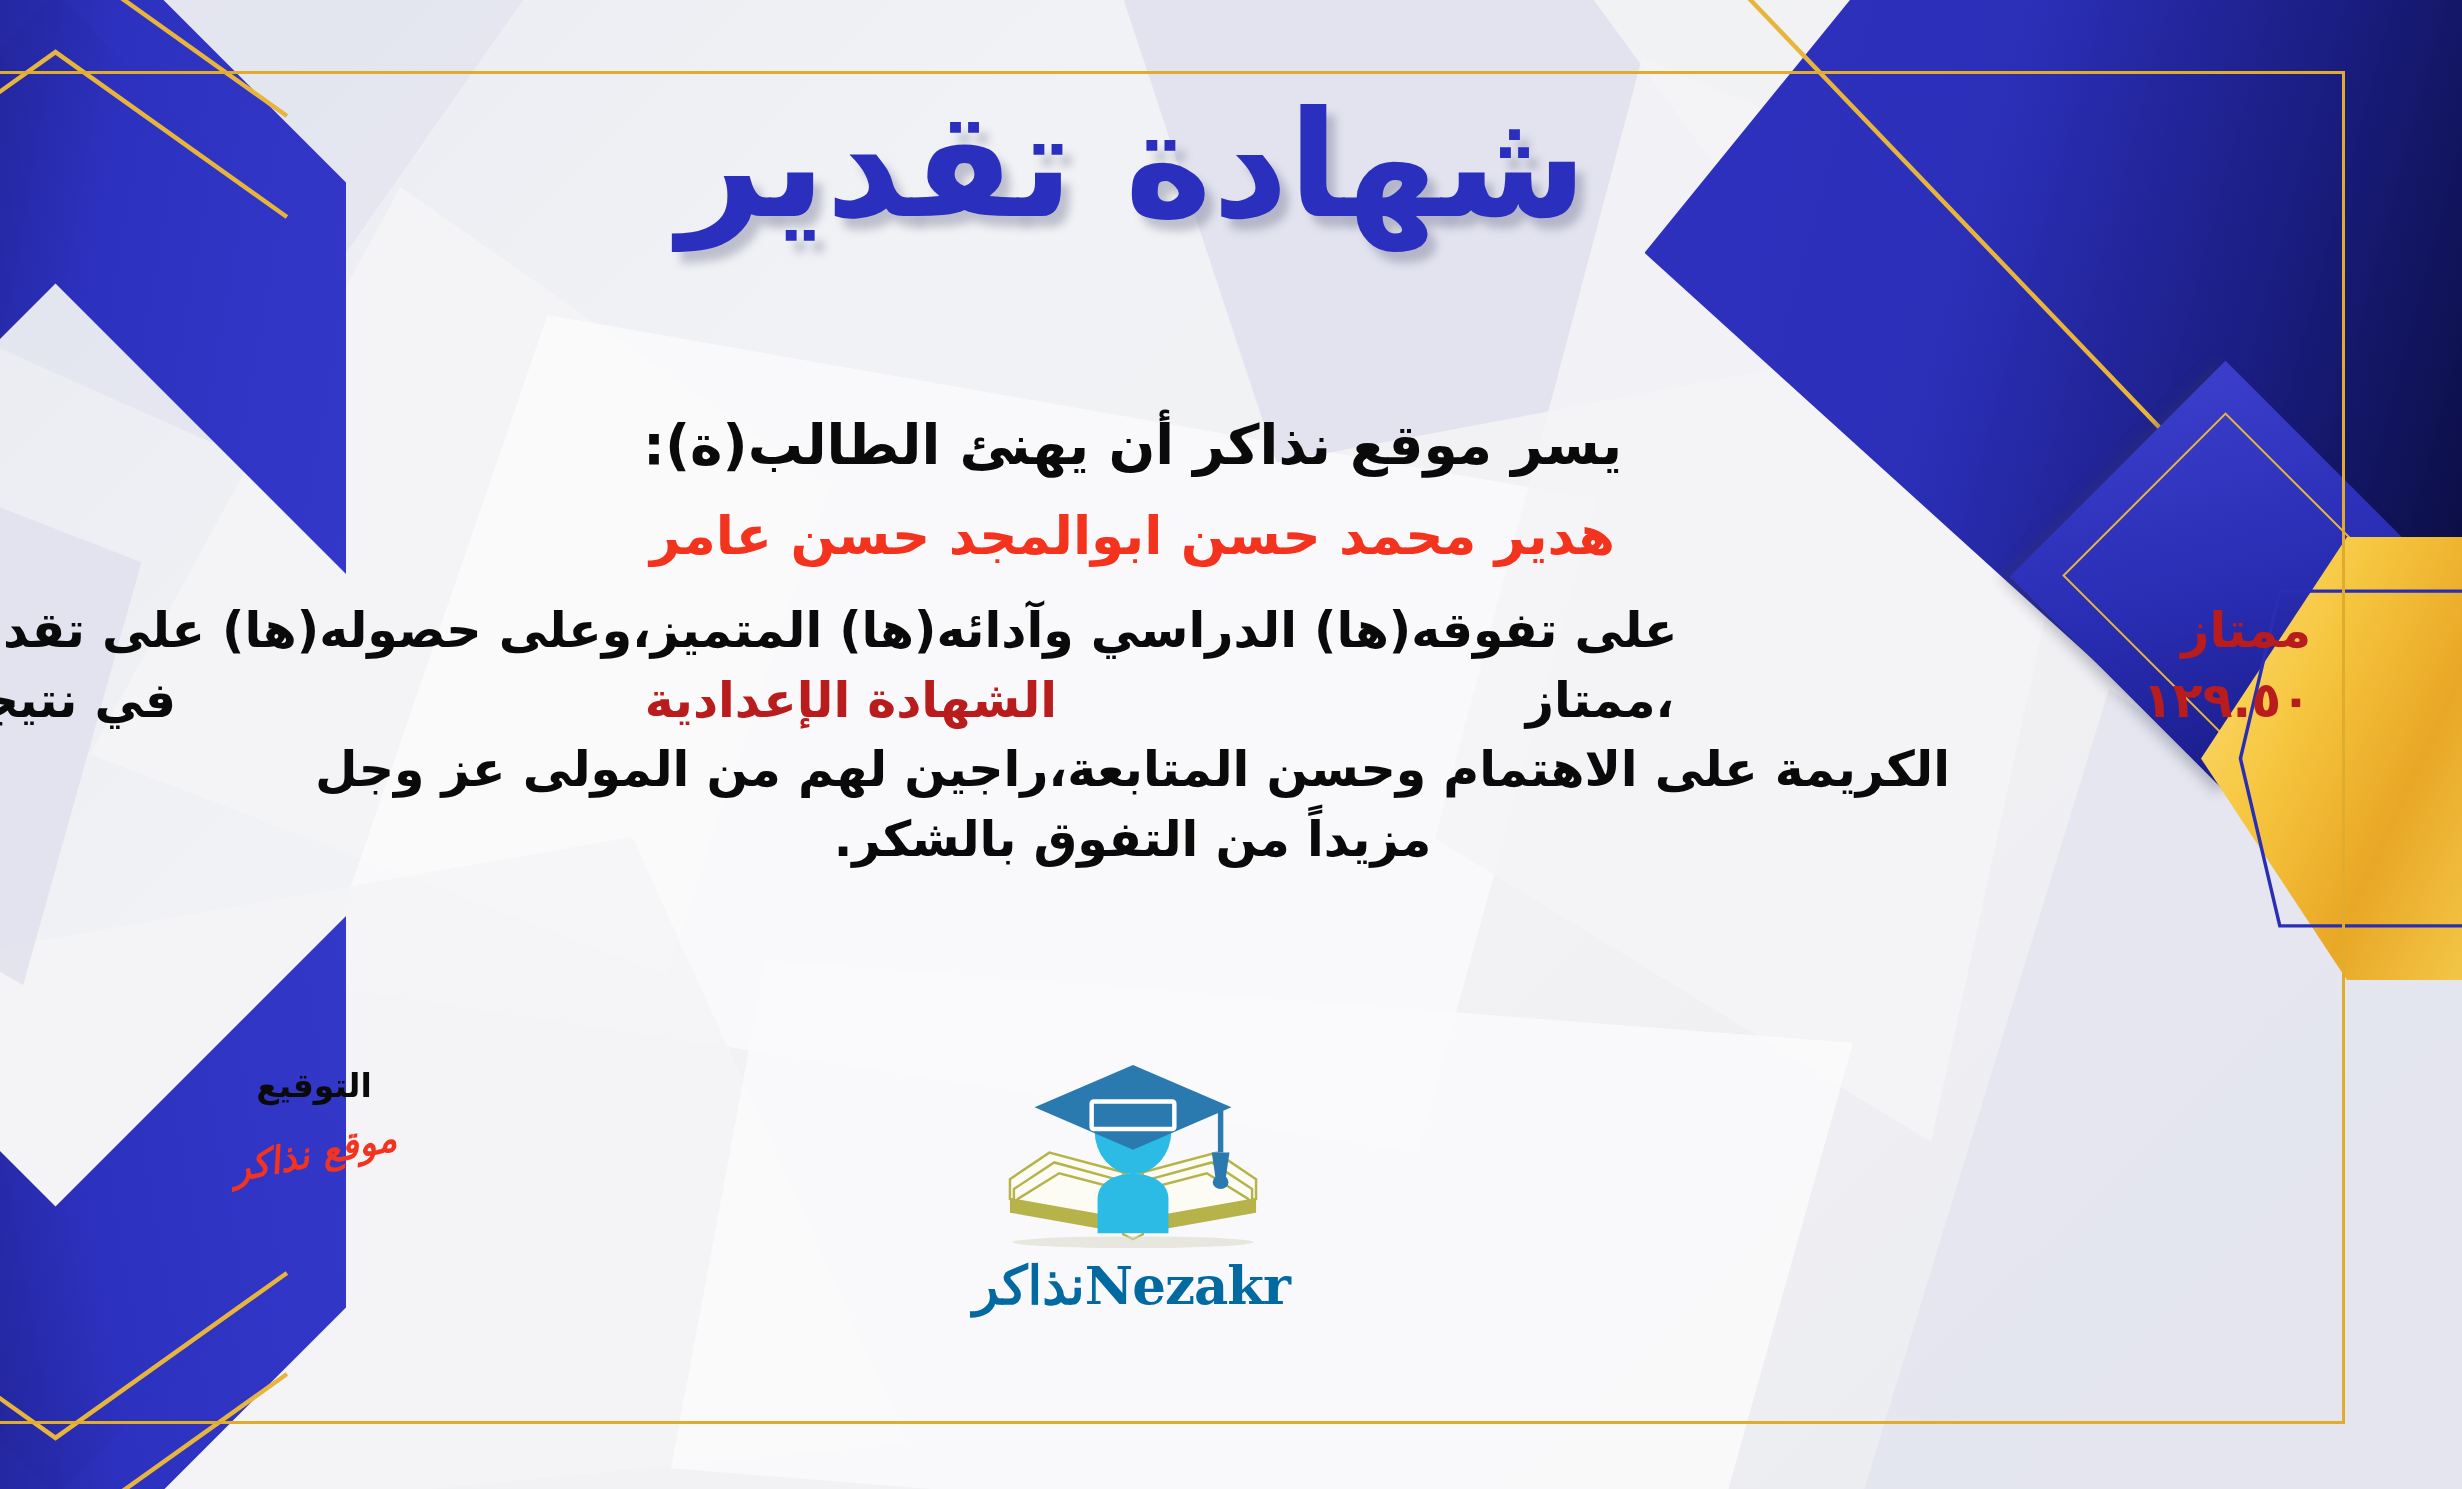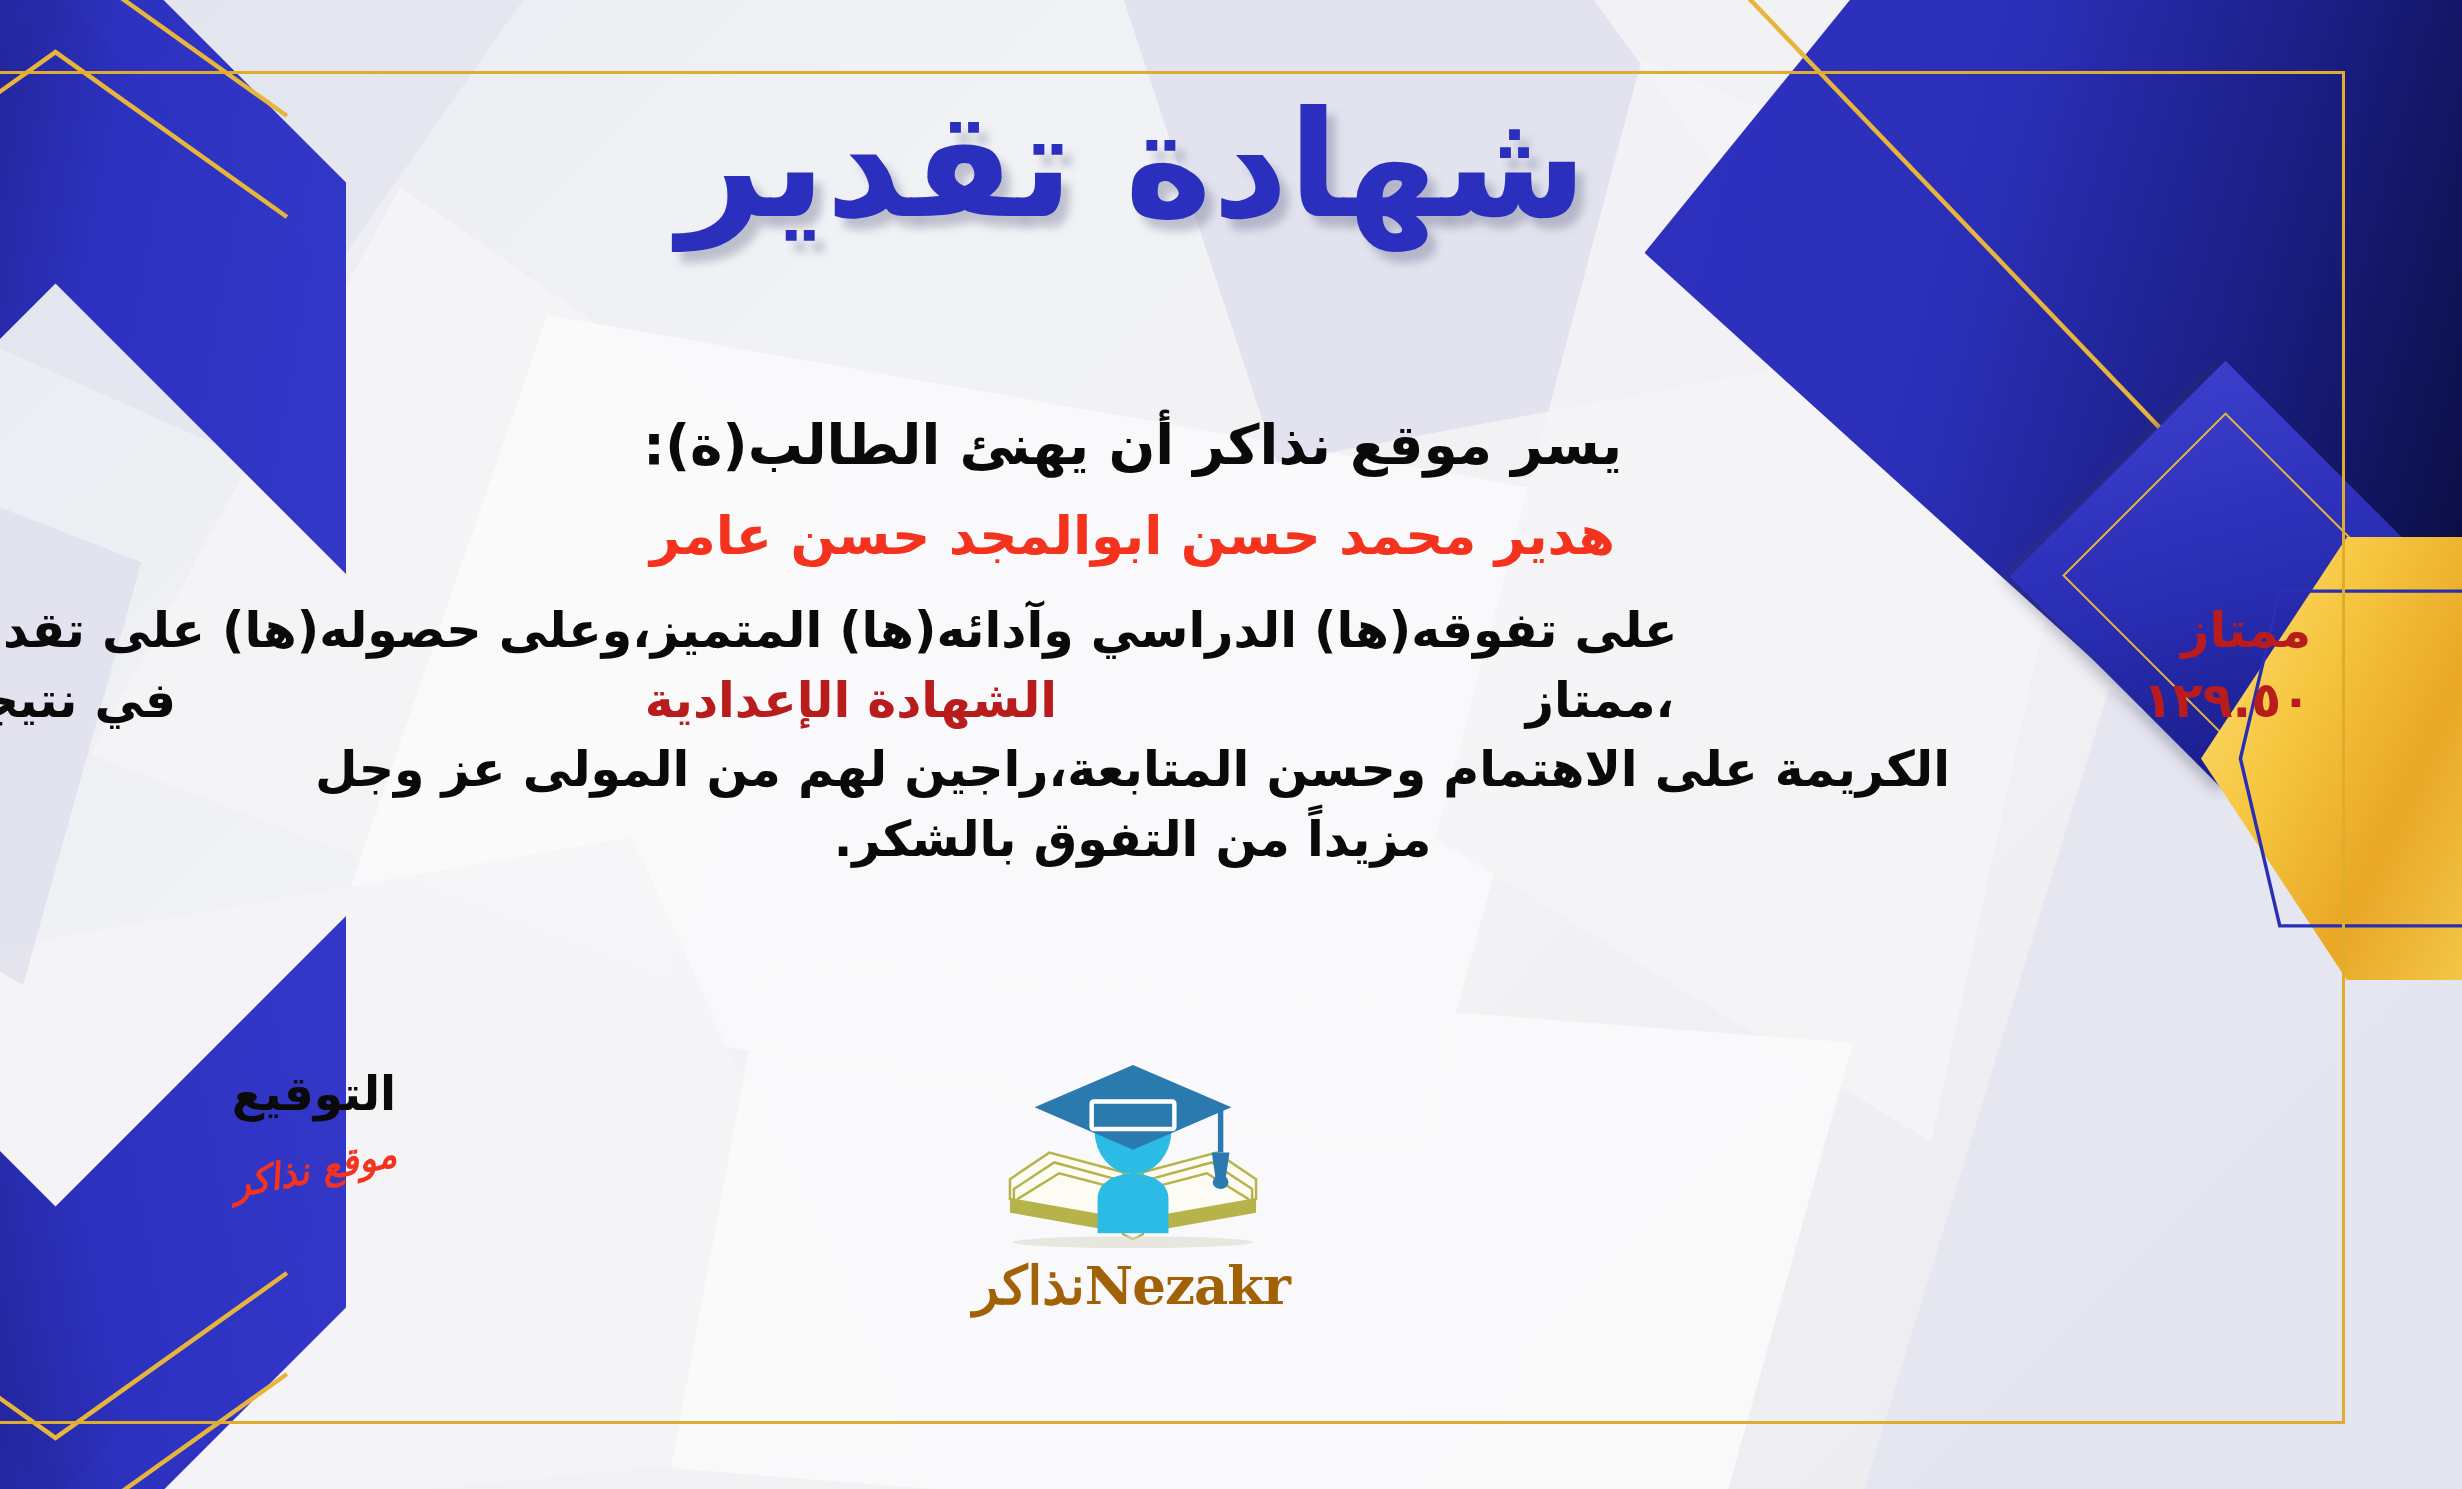--- a/index.html
+++ b/index.html
@@ -183,21 +183,21 @@
 
   .sig-block {
     position: absolute;
     left: 207px;
     top: 0;
     width: 374px;
     text-align: center;
     direction: rtl;
   }
   .sig-label {
-    font-size: 47px;
+    font-size: 33px;
     font-weight: 700;
     color: #0a0a0a;
     letter-spacing: -0.5px;
   }
   .sig-script {
     margin-top: 25.6px;
     font-family: "DejaVu Serif", "Liberation Serif", serif;
     font-size: 37px;
     font-style: italic;
     font-weight: 700;
@@ -213,21 +213,21 @@
     top: -9.8px;
     width: 315px;
     text-align: center;
   }
   .logo-mark { width: 315px; height: 207px; display: block; }
   .logo-word {
     margin-top: -8.9px;
     font-family: "DejaVu Serif", "Liberation Serif", serif;
     font-size: 53px;
     font-weight: 700;
-    color: #a16207;
+    color: #0369a1;
     letter-spacing: -1px;
     direction: rtl;
     white-space: nowrap;
   }
   .logo-word .lat { font-family: "DejaVu Serif","Liberation Serif", serif; }
 </style>
 </head>
 <body>
 
 <div id="cert-root">

